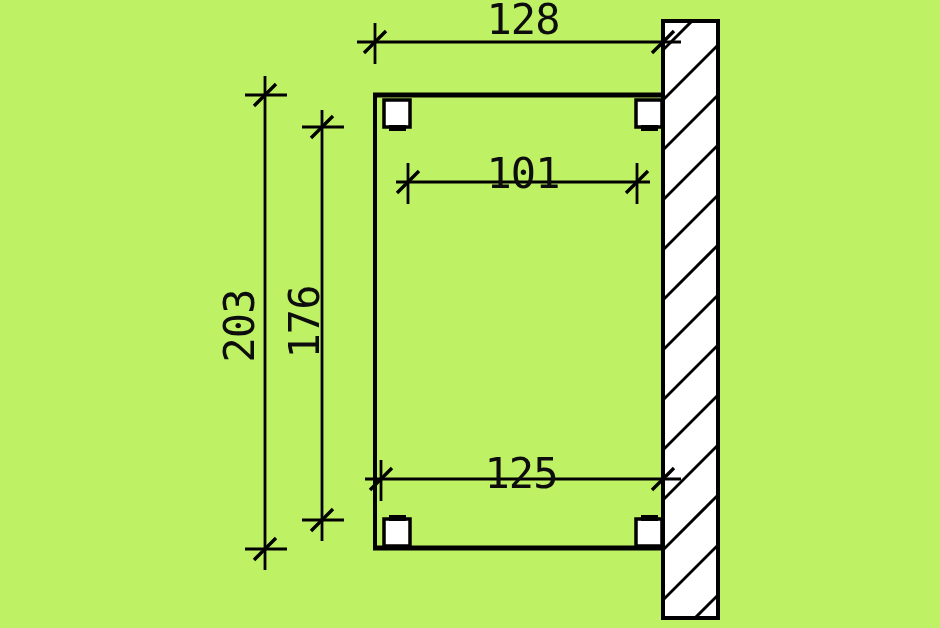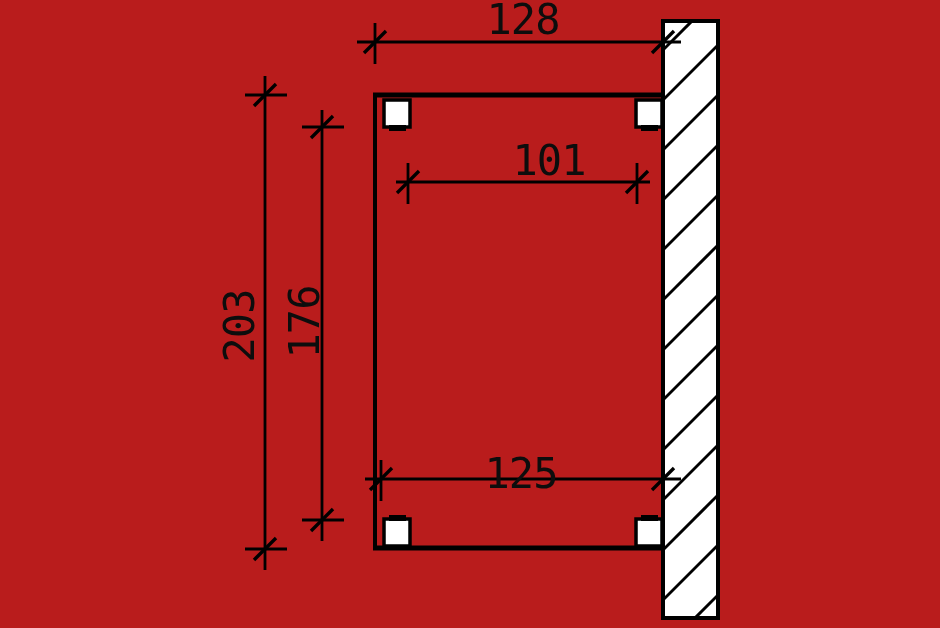--- a/index.html
+++ b/index.html
@@ -4,21 +4,21 @@
 <style>
   html, body {
     margin: 0;
     padding: 0;
     background: #ffffff;
   }
   .stage {
     position: relative;
     width: 940px;
     height: 628px;
-    background: #b91c1c;
+    background: #bef264;
     overflow: hidden;
     font-family: "DejaVu Sans Mono", monospace;
   }
   .stage svg {
     position: absolute;
     left: 0;
     top: 0;
   }
   .dim-label {
     position: absolute;
@@ -122,21 +122,21 @@
         <line x1="302" y1="520" x2="344" y2="520"></line>
         <line x1="311" y1="138" x2="333" y2="116" stroke-width="3.4"></line>
         <line x1="311" y1="531" x2="333" y2="509" stroke-width="3.4"></line>
       </g>
 
     </g>
   </svg>
 
   <div class="dim-label" style="left:523px; top:20px;">128</div>
 
-  <div class="dim-label" style="left:523px; top:161px;margin-left:26px;">101</div>
+  <div class="dim-label" style="left:523px; top:174px;">101</div>
 
   <div class="dim-label" style="left:521px; top:455px;margin-top:19px;">125</div>
 
   <div class="dim-label vert" style="left:240px; top:326px;">203</div>
 
   <div class="dim-label vert" style="left:305px; top:322px;">176</div>
 
 </div>
 
 </body></html>

